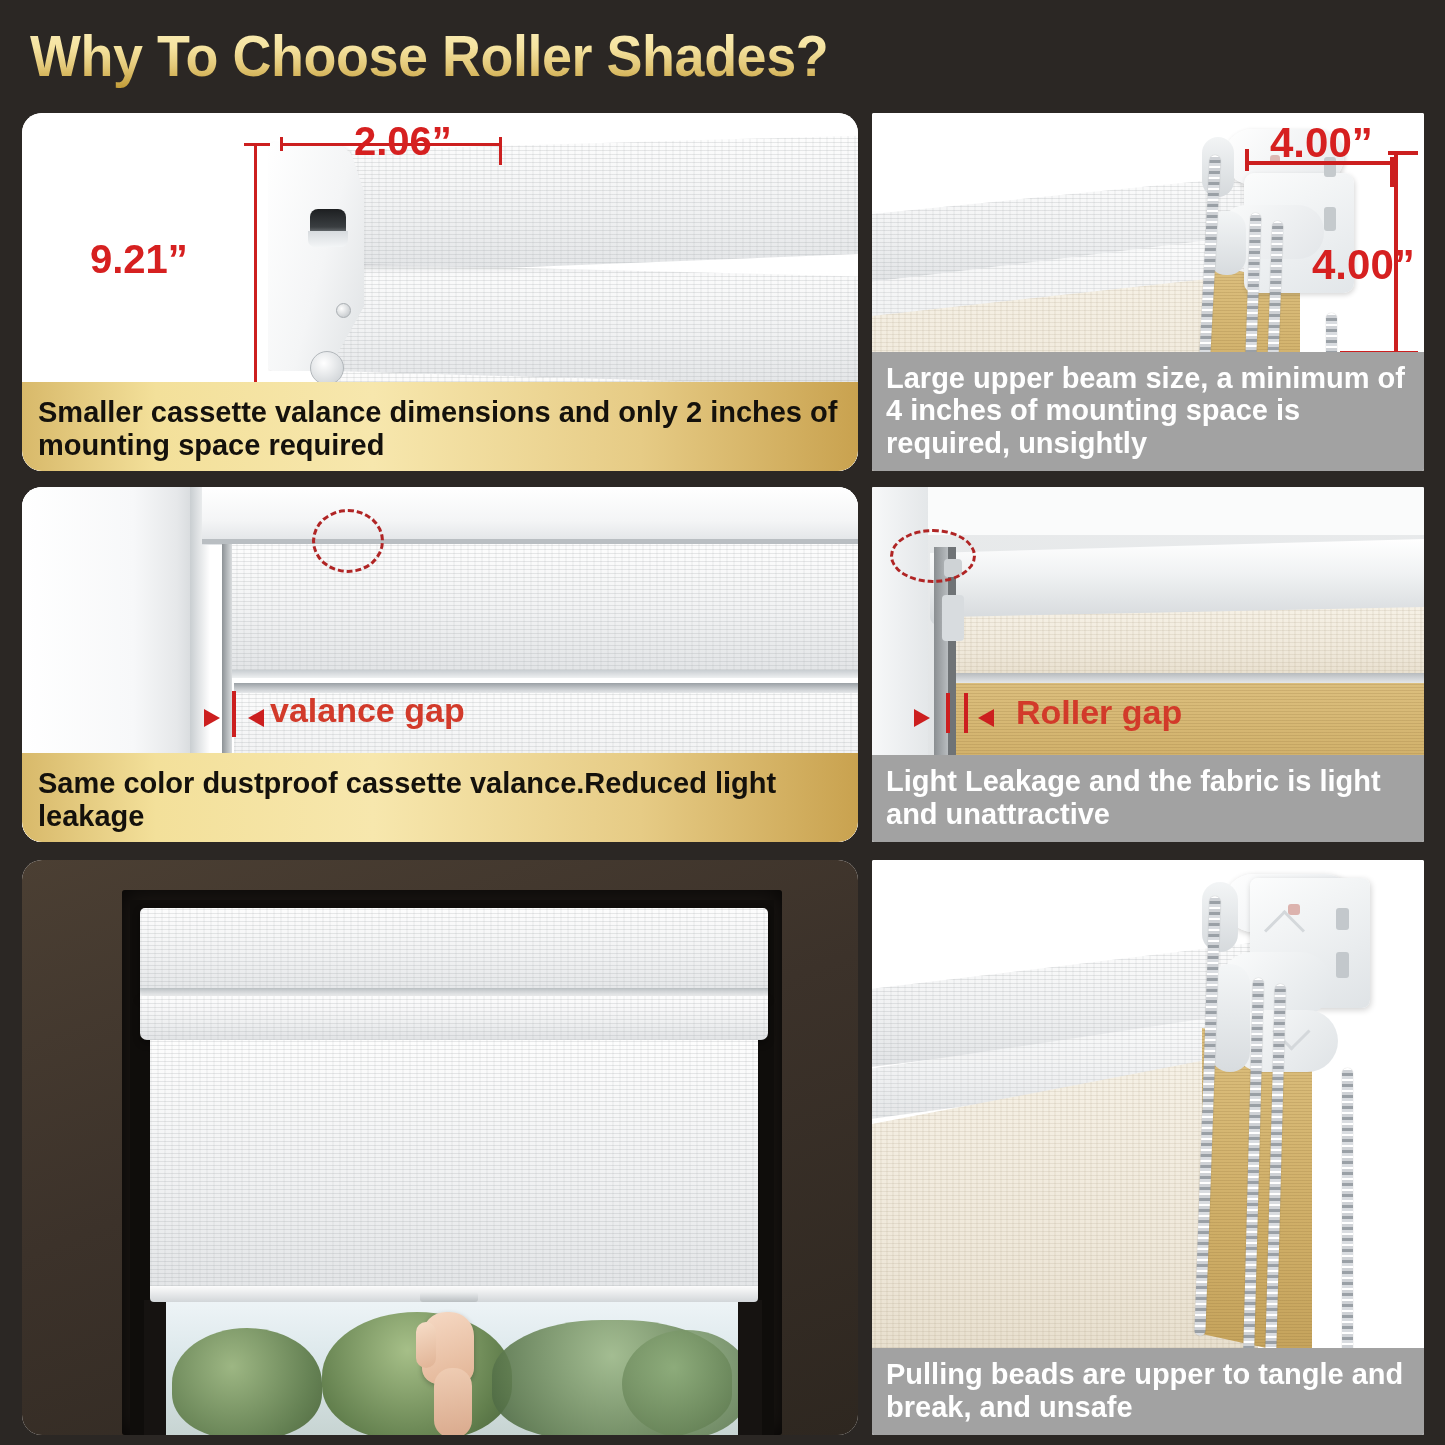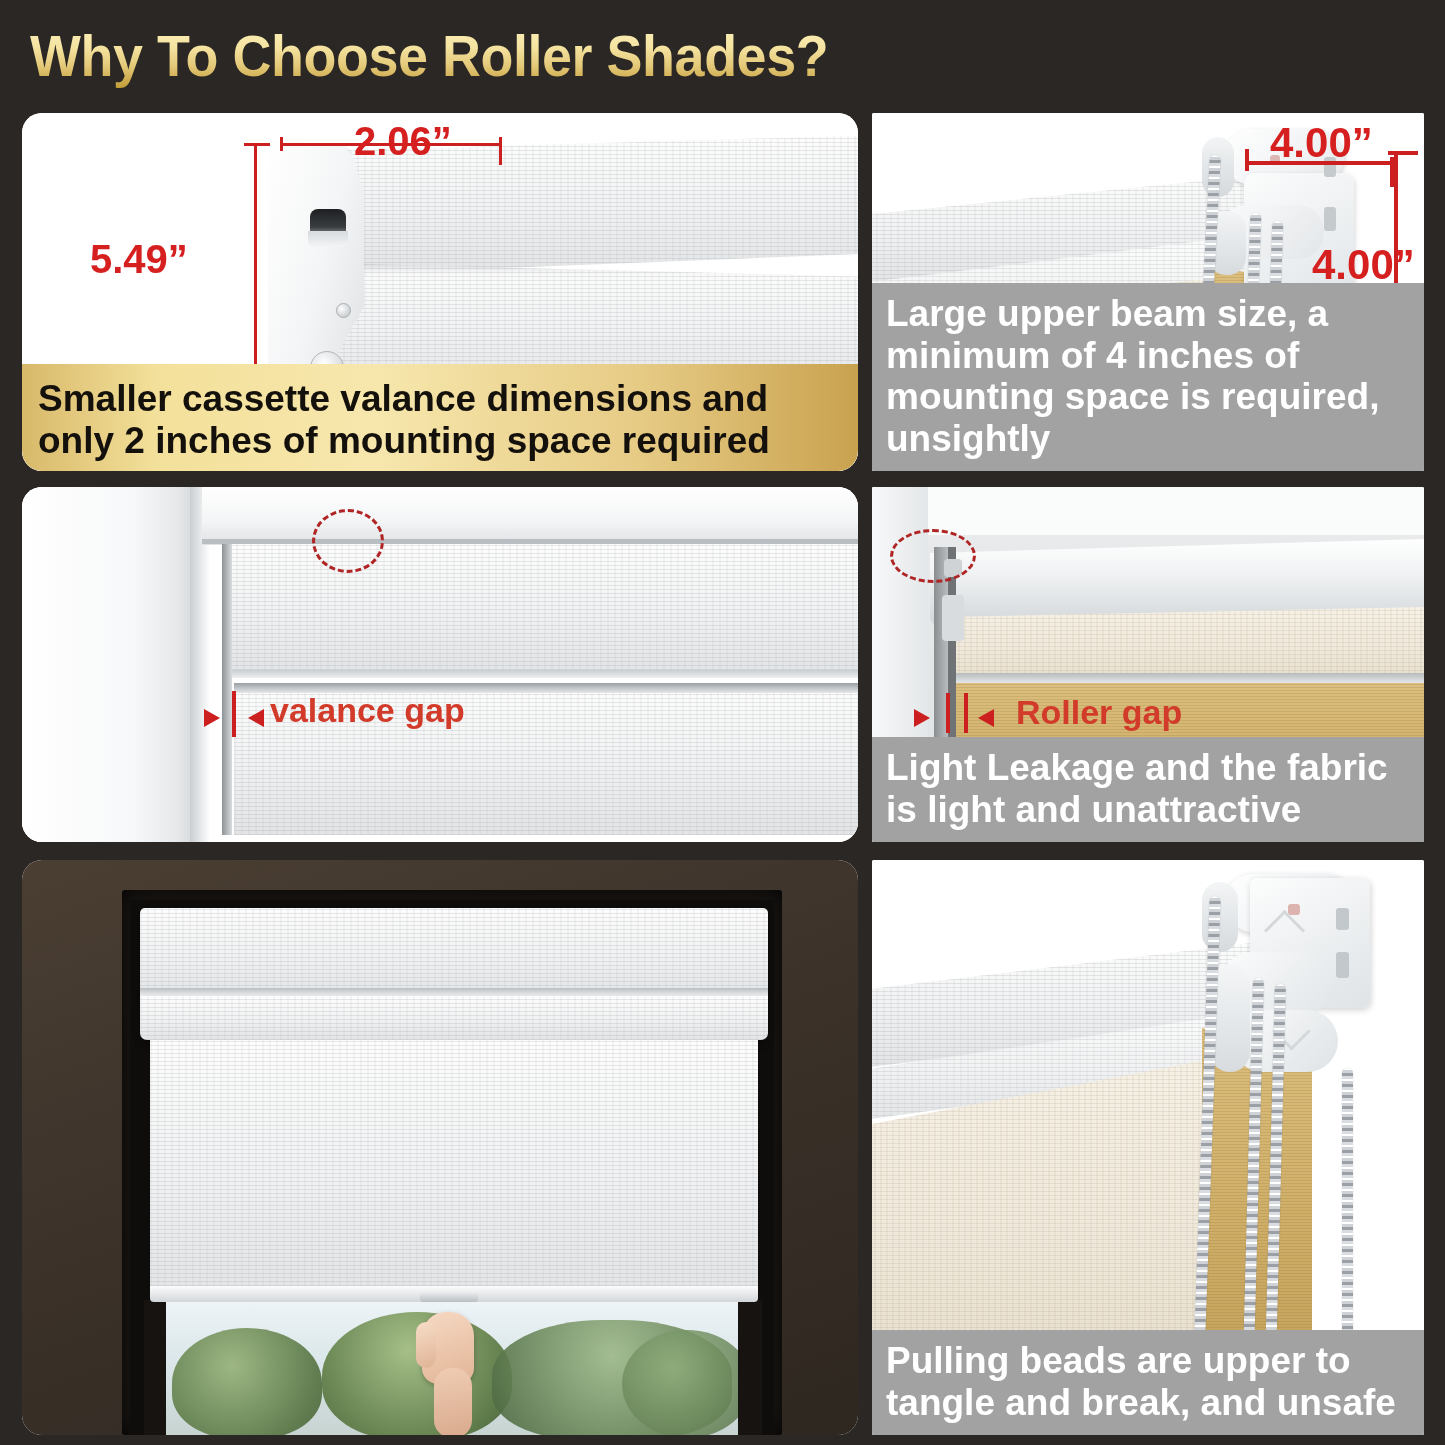--- a/index.html
+++ b/index.html
@@ -35,21 +35,21 @@
   .r2{top:487px;height:355px;}
   .r3{top:860px;height:575px;}
   .cL{left:22px;width:836px;}
   .cR{left:872px;width:552px;}
 
   
   .cap{
     position:absolute; left:0; right:0; bottom:0;
     box-sizing:border-box;
     padding:14px 16px 10px 16px;
-    font-size:37px; font-weight:bold; line-height:1.12;
+    font-size:29px; font-weight:bold; line-height:1.12;
   }
   .cap.gold{
     background:linear-gradient(90deg,#d8b96a 0%,#f3e09a 16%,#f7e7ad 42%,#e6cb85 74%,#c9a24f 100%);
     color:#14110c;
     border-bottom-left-radius:20px; border-bottom-right-radius:20px;
   }
   .cap.gray{
     background:#a2a2a2;
     color:#ffffff;
     padding:10px 14px 12px 14px;
@@ -136,21 +136,21 @@
            background:radial-gradient(circle at 40% 35%,#ffffff,#c6cbcf);border:1px solid #b2b7bb;"></div>
 
       <div class="dimline" style="left:258px;top:30px;width:222px;height:3px;"></div>
       <div class="dimline" style="left:258px;top:24px;width:3px;height:14px;"></div>
       <div class="dimline" style="left:477px;top:24px;width:3px;height:28px;"></div>
       <div class="dim" style="left:332px;top:6px;font-size:40px;">2.06”</div>
 
       <div class="dimline" style="left:232px;top:30px;width:3px;height:258px;"></div>
       <div class="dimline" style="left:222px;top:30px;width:26px;height:3px;"></div>
       <div class="dimline" style="left:222px;top:285px;width:44px;height:3px;"></div>
-      <div class="dim" style="left:68px;top:124px;font-size:40px;">5.49”</div>
+      <div class="dim" style="left:68px;top:124px;font-size:40px;">9.21”</div>
     </div>
     <div class="cap gold">Smaller cassette valance dimensions and only 2 inches of mounting space required</div>
   </div>
 
   <div class="panel right r1 cR">
     <div class="scene">
       <div style="position:absolute;inset:0;background:#ffffff;"></div>
 
       <div class="fab-white" style="position:absolute;left:-10px;top:60px;width:420px;height:110px;
            clip-path:polygon(0 42px,100% 0,100% 62px,0 110px);"></div>
@@ -221,20 +221,21 @@
       <div style="position:absolute;left:200px;top:57px;width:10px;height:291px;
            background:linear-gradient(90deg,#8d9296,#d9dcde);"></div>
 
       <div class="dashcircle" style="left:290px;top:22px;width:66px;height:58px;"></div>
 
       <div class="arrowR" style="left:182px;top:222px;"></div>
       <div class="dimline" style="left:210px;top:204px;width:4px;height:46px;background:#cc1f1f;"></div>
       <div class="arrowL" style="left:226px;top:222px;"></div>
       <div class="redlabel" style="left:248px;top:204px;font-size:34px;">valance gap</div>
     </div>
+    <div class="cap gold">Same color dustproof cassette valance.Reduced light leakage</div>
   </div>
 
   <div class="panel right r2 cR">
     <div class="scene">
       <div style="position:absolute;inset:0;background:linear-gradient(180deg,#e9ebec 0%,#dfe2e4 100%);"></div>
 
       <div style="position:absolute;left:0;top:0;width:100%;height:48px;background:#fafbfb;"></div>
 
       <div style="position:absolute;left:0;top:0;width:56px;height:100%;background:linear-gradient(90deg,#f7f8f9,#e4e7e9);"></div>
 

